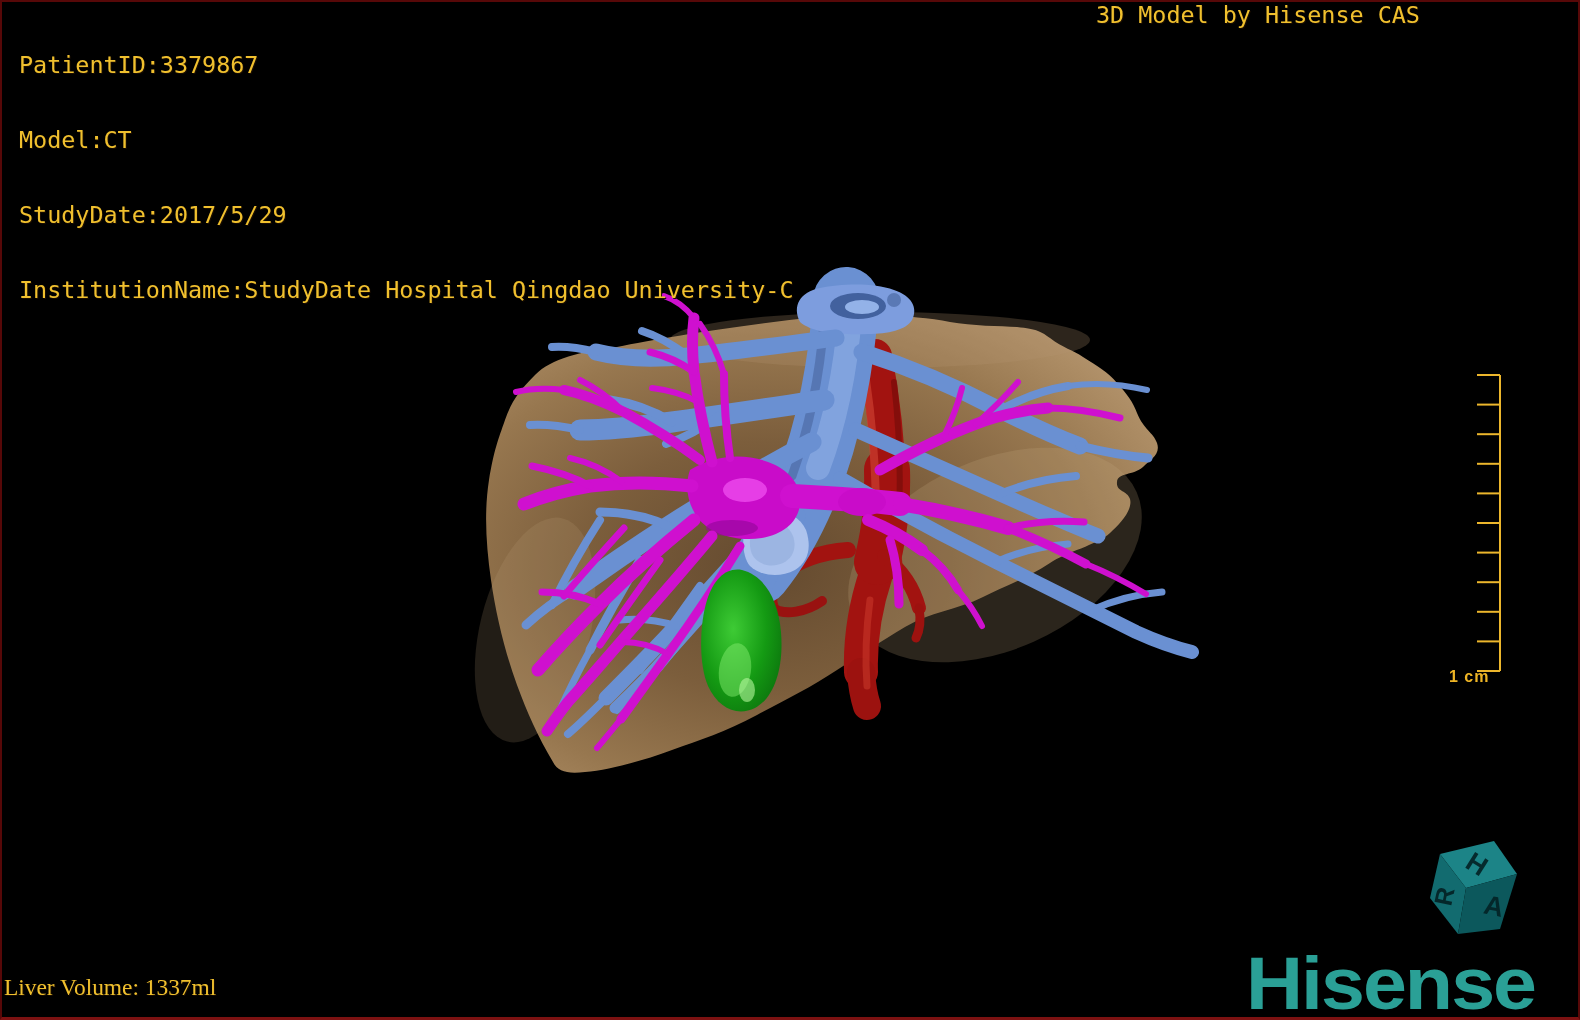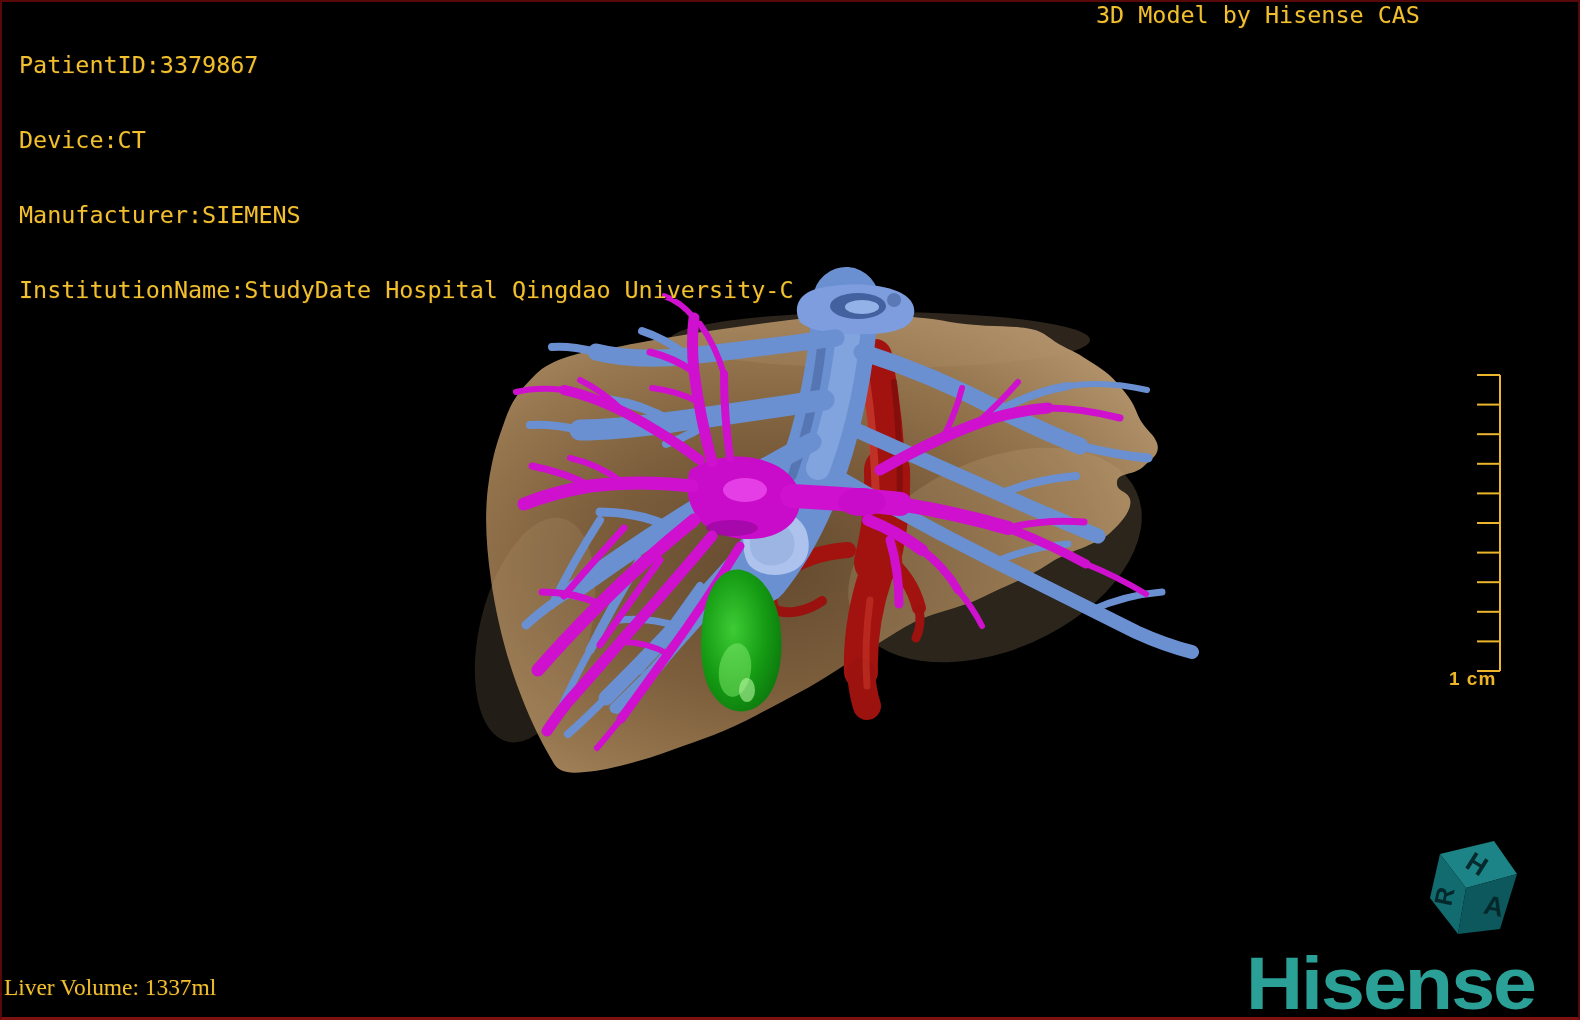--- a/index.html
+++ b/index.html
@@ -15,40 +15,40 @@
     position:absolute;color:#f0c02e;
     font-family:"DejaVu Sans Mono",monospace;
     font-size:23.4px;line-height:25px;white-space:pre;
     text-shadow:1px 1px 0 #1a0d00;z-index:20;
   }
   #patient-block{left:19px;top:3px;}
   #watermark{left:1096px;top:3px;}
   #volume-readout{left:4px;top:975px;font-family:Liberation Serif, serif;}
   #ruler-label{
     position:absolute;left:1449px;top:668px;color:#eeb525;
-    font-family:"Liberation Sans",sans-serif;font-size:19px;font-weight:bold;
+    font-family:"Liberation Sans",sans-serif;font-size:16px;font-weight:bold;
     letter-spacing:1px;z-index:20;
   }
   #wordmark{
     position:absolute;left:1246px;top:941px;color:#2aa096;
     font-family:"Liberation Sans",sans-serif;font-weight:bold;
     font-size:79px;letter-spacing:-2px;transform:scaleY(0.93);
     transform-origin:left top;white-space:nowrap;z-index:10;
   }
   #viewport{position:absolute;left:0;top:0;z-index:1;}
 </style>
 </head>
 <body>
 
 <div class="frame"></div>
 
 <div class="hud" id="patient-block">
   <div>PatientID:3379867</div>
-  <div>Device:CT</div>
-  <div>Manufacturer:SIEMENS</div>
+  <div>Model:CT</div>
+  <div>StudyDate:2017/5/29</div>
   <div>InstitutionName:StudyDate Hospital Qingdao University-C</div>
 </div>
 
 <div class="hud" id="watermark">3D Model by Hisense CAS</div>
 
 <div class="hud" id="volume-readout">Liver Volume: 1337ml</div>
 
 <div id="ruler-label">1 cm</div>
 
 <div id="wordmark">Hisense</div>

